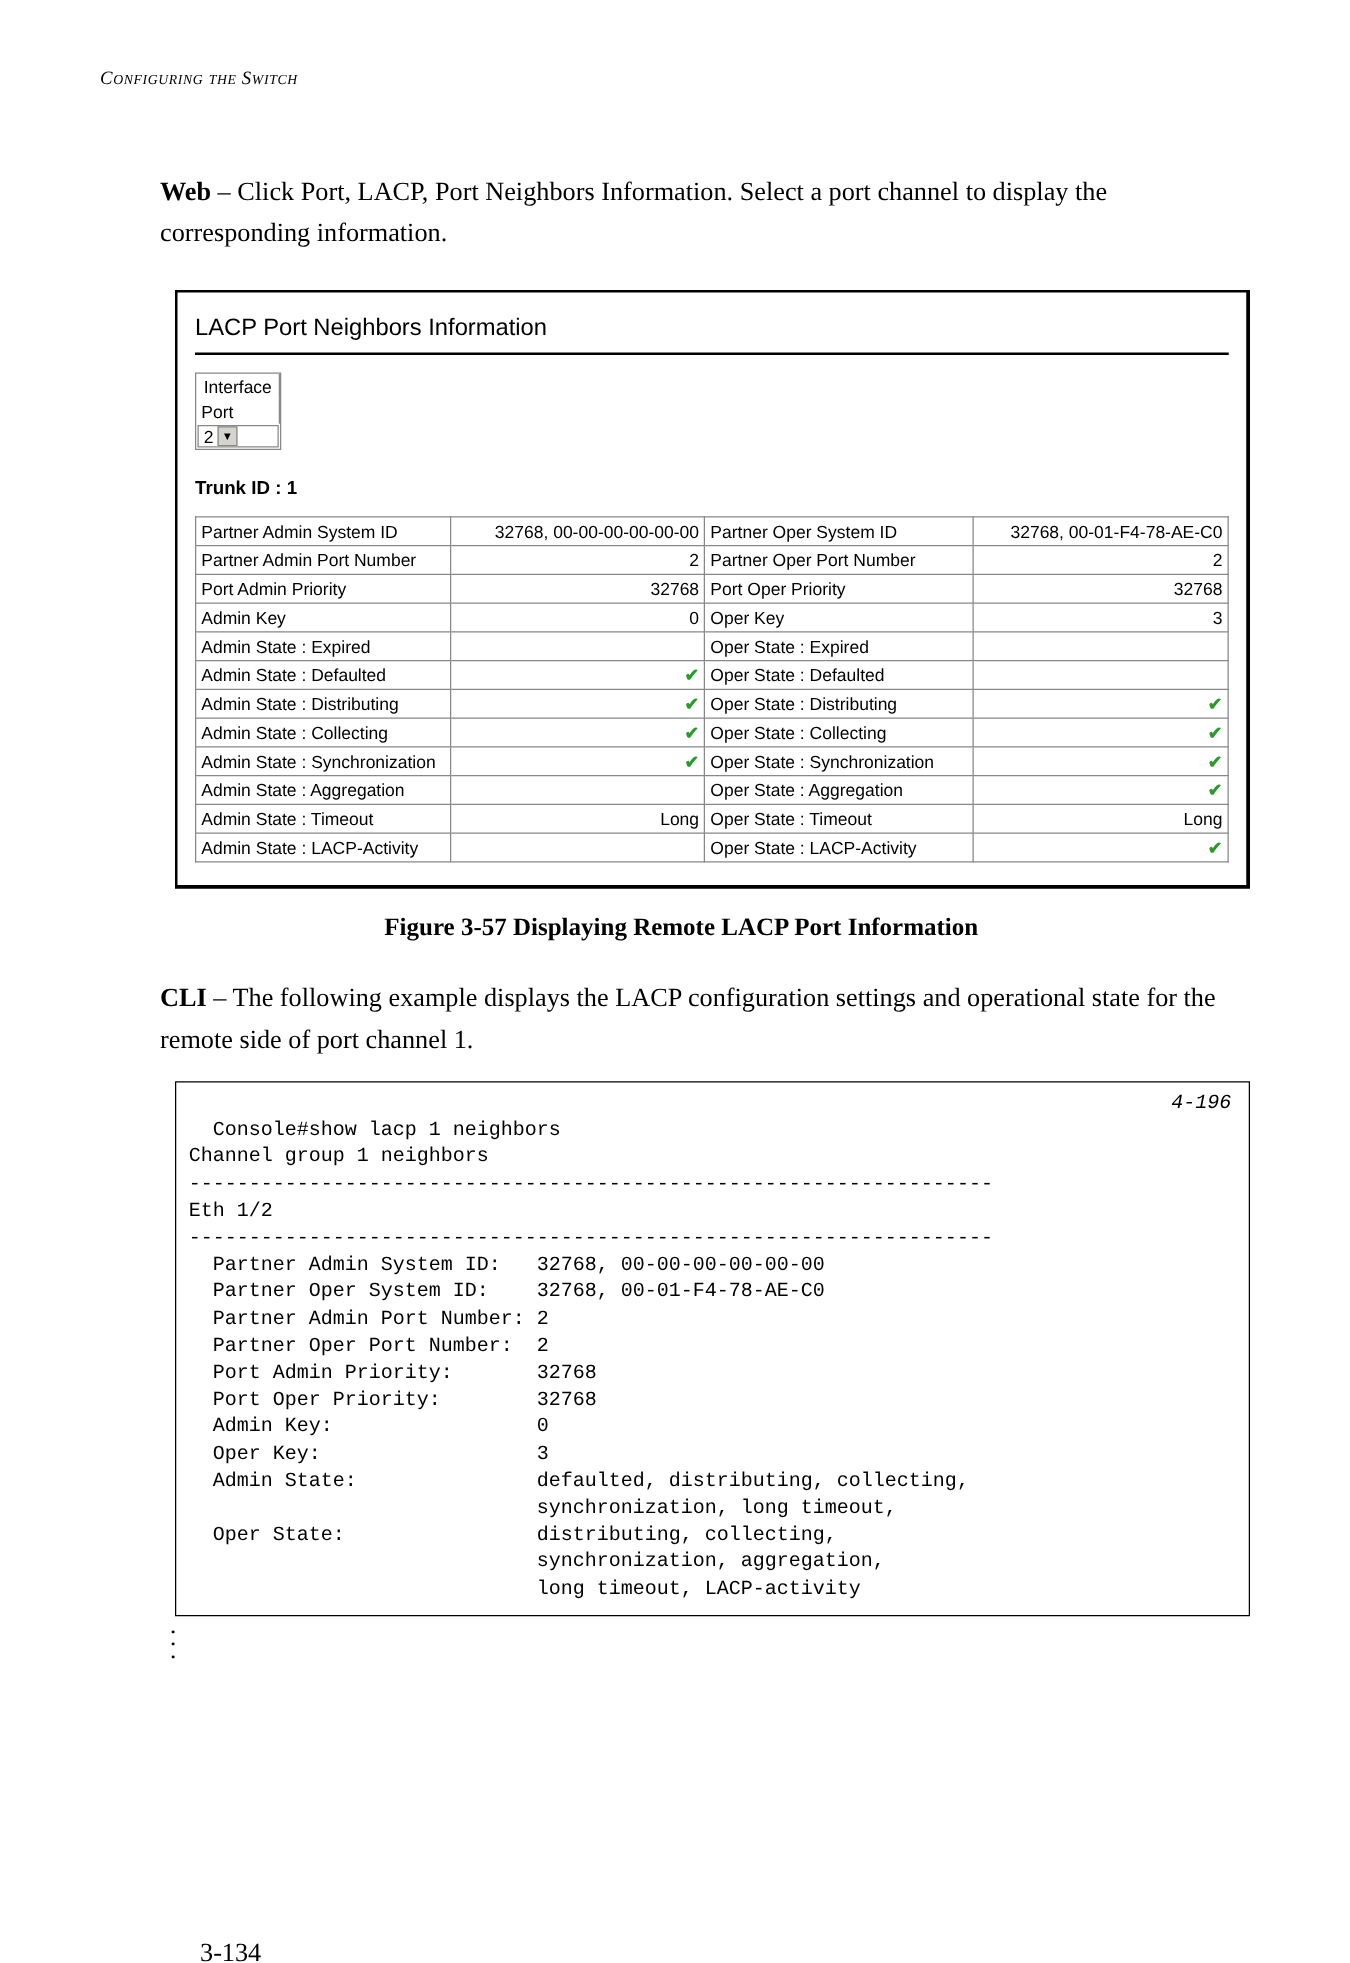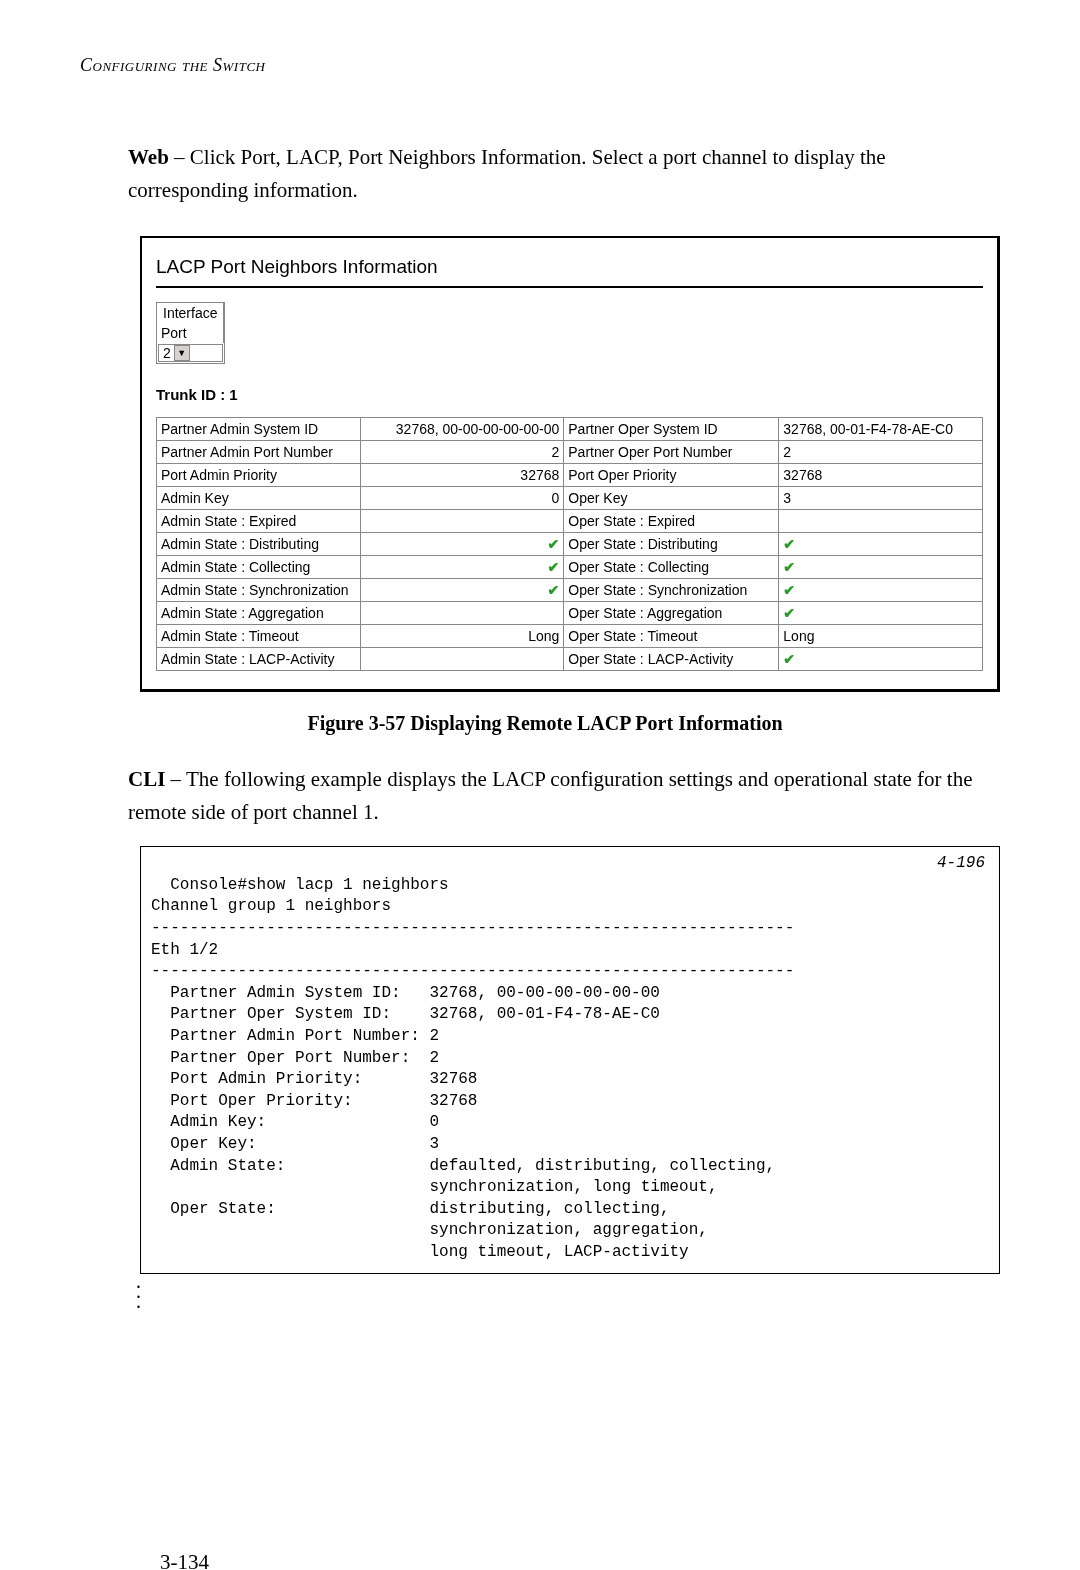--- a/index.html
+++ b/index.html
@@ -8,21 +8,21 @@
     font-family: Georgia, 'Times New Roman', serif;
     font-size: 18px;
     color: #000;
     width: 1080px;
     box-sizing: border-box;
     background: #fff;
   }
   .page-header {
     font-variant: small-caps;
     font-style: italic;
-    font-size: 18px;
+    font-size: 15px;
     letter-spacing: 0.5px;
     margin-bottom: 65px;
   }
   .body-text {
     margin-left: 48px;
     margin-right: 10px;
     line-height: 1.55;
     font-size: 21px;
   }
   .body-text p { margin: 0 0 10px 0; }
@@ -93,21 +93,21 @@
   }
   table.info td {
     border: 1px solid #888;
     padding: 2px 4px;
     vertical-align: middle;
     height: 18px;
   }
   table.info td.k { width: 170px; }
   table.info td.v { width: 170px; text-align: right; }
   table.info td.k2 { width: 180px; }
-  table.info td.v2 { width: 170px; text-align: left; margin-top: 40px; }
+  table.info td.v2 { width: 170px; text-align: right; margin-top: 40px; }
   .check {
     display: inline-block;
     color: #2a9b2a;
     font-weight: bold;
     font-size: 14px;
   }
   .figure-caption {
     text-align: center;
     font-weight: bold;
     font-size: 20px;
@@ -192,20 +192,26 @@
           <tr>
             <td class="k">Admin Key</td>
             <td class="v">0</td>
             <td class="k2">Oper Key</td>
             <td class="v2">3</td>
           </tr>
           <tr>
             <td class="k">Admin State : Expired</td>
             <td class="v"></td>
             <td class="k2">Oper State : Expired</td>
+            <td class="v2"></td>
+          </tr>
+          <tr>
+            <td class="k">Admin State : Defaulted</td>
+            <td class="v"><span class="check">✔</span></td>
+            <td class="k2">Oper State : Defaulted</td>
             <td class="v2"></td>
           </tr>
           <tr>
             <td class="k">Admin State : Distributing</td>
             <td class="v"><span class="check">✔</span></td>
             <td class="k2">Oper State : Distributing</td>
             <td class="v2"><span class="check">✔</span></td>
           </tr>
           <tr>
             <td class="k">Admin State : Collecting</td>

